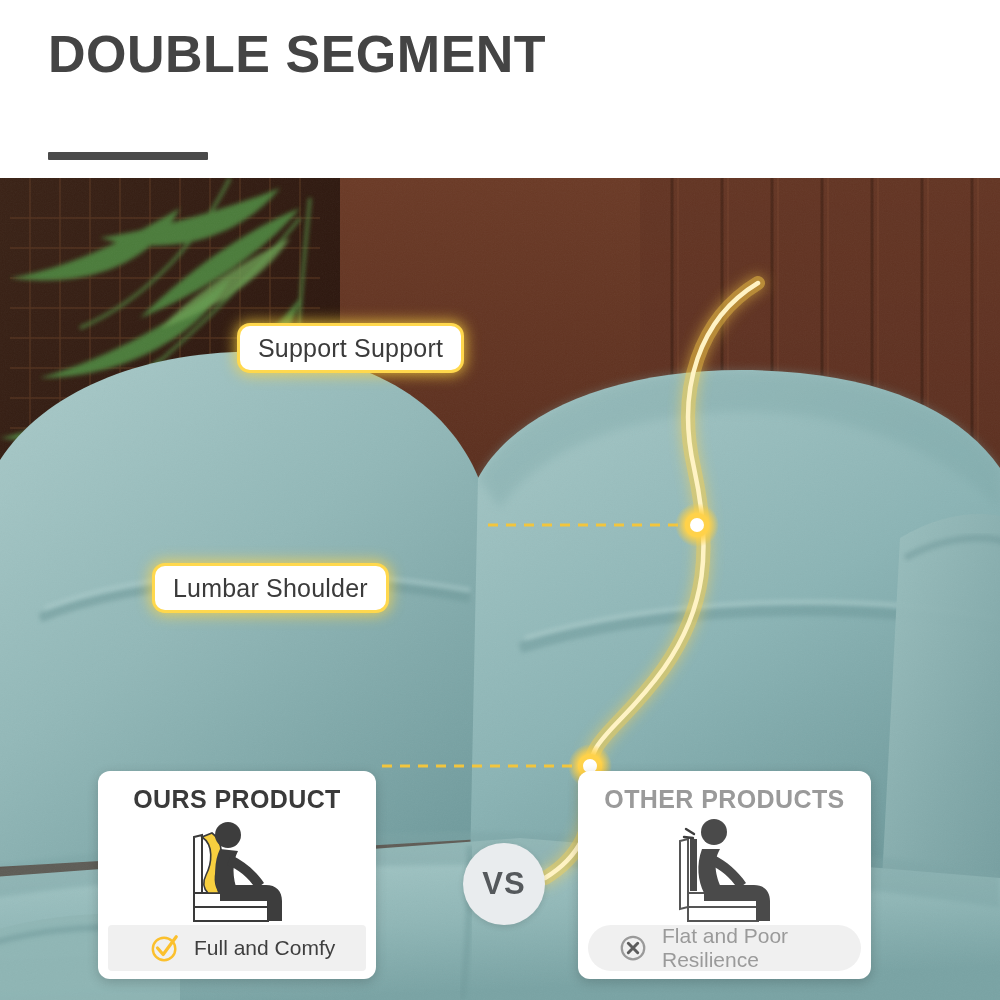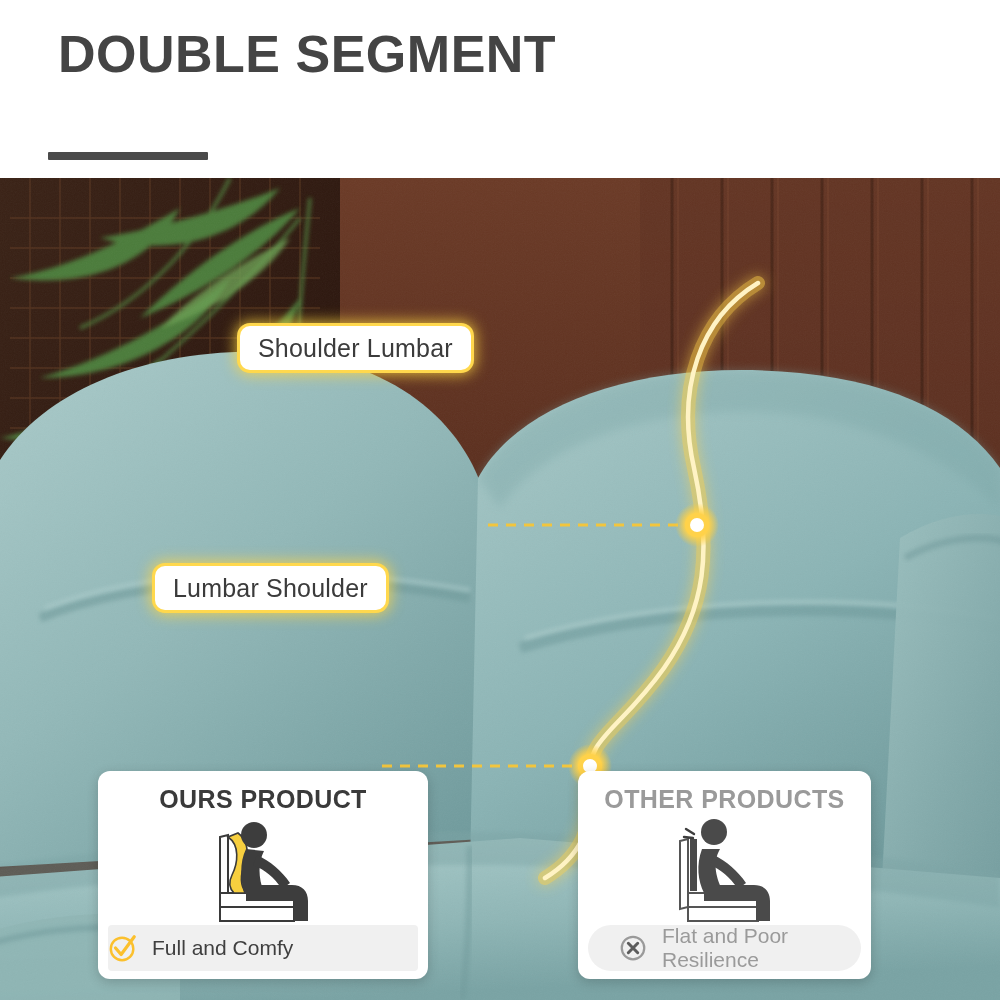--- a/index.html
+++ b/index.html
@@ -7,21 +7,21 @@
     width:1000px;height:1000px;overflow:hidden;background:#ffffff;
     font-family:"Liberation Sans","DejaVu Sans",sans-serif;
   }
   #stage{position:relative;width:1000px;height:1000px;overflow:hidden;background:#fff;}
 
   
   .header{position:absolute;left:0;top:0;width:1000px;height:178px;background:#ffffff;}
   .title{
     position:absolute;left:48px;top:24px;width:900px;
     font-size:52px;line-height:1.18;font-weight:bold;letter-spacing:0.5px;
-    color:#444444;text-transform:uppercase;margin-left:10px;
+    color:#444444;text-transform:uppercase;
   }
   .title .l2{display:block;}
   .title-rule{position:absolute;left:48px;top:152px;width:160px;height:8px;background:#4a4a4a;border-radius:1px;}
 
   
   .photo{position:absolute;left:0;top:178px;width:1000px;height:822px;overflow:hidden;background:#7fa8a8;}
   .photo svg{position:absolute;left:0;top:0;width:1000px;height:822px;display:block;}
 
   
   .callout{
@@ -33,33 +33,33 @@
   }
   #callout-shoulder{left:240px;top:326px;}
   #callout-lumbar{left:155px;top:566px;}
 
   
   .cards{position:absolute;left:0;top:0;width:1000px;height:1000px;pointer-events:none;}
   .card{
     position:absolute;background:#ffffff;border-radius:12px;overflow:hidden;
     box-shadow:0 3px 12px rgba(0,0,0,.18);pointer-events:auto;
   }
-  #card-ours{left:98px;top:771px;width:330px;height:208px;}
+  #card-ours{left:98px;top:771px;width:278px;height:208px;}
   #card-other{left:578px;top:771px;width:293px;height:208px;}
   .card-title{
     position:absolute;left:0;top:14px;width:100%;text-align:center;
     font-size:25px;font-weight:bold;letter-spacing:.4px;
   }
   #card-ours .card-title{color:#3a3a3a;}
   #card-other .card-title{color:#9a9a9a;}
   .card-figure{position:absolute;left:0;top:44px;width:100%;height:115px;}
   .card-figure svg{display:block;margin:0 auto;}
   .card-foot{
     position:absolute;left:10px;right:10px;bottom:8px;height:46px;background:#f0f0f0;
-    border-radius:4px;display:flex;align-items:center;box-sizing:border-box;
+    border-radius:4px;display:flex;align-items:center;padding-left:42px;box-sizing:border-box;
   }
   #card-other .card-foot{padding-left:30px;border-radius:23px;}
   .foot-icon{width:30px;height:30px;flex:0 0 30px;margin-right:14px;}
   .foot-text{font-size:21px;}
   #card-ours .foot-text{color:#3f3f3f;}
   #card-other .foot-text{color:#9a9a9a;}
 
   
   #vs-badge{
     position:absolute;left:463px;top:843px;width:82px;height:82px;border-radius:50%;
@@ -279,21 +279,21 @@
       </g>
       <g>
         <circle cx="590" cy="588" r="22" fill="url(#nodeglow)"></circle>
         <circle cx="590" cy="588" r="12" fill="#ffd24a"></circle>
         <circle cx="590" cy="588" r="7" fill="#ffffff"></circle>
       </g>
     </svg>
   </div>
 
   <div class="callout" id="callout-shoulder">
-    <span>Shoulder Lumbar</span>
+    <span>Support Support</span>
   </div>
   <div class="callout" id="callout-lumbar">
     <span>Lumbar Shoulder</span>
   </div>
 
   <div class="cards">
 
     <div class="card" id="card-ours">
       <div class="card-title">OURS PRODUCT</div>
       <div class="card-figure">
@@ -351,15 +351,18 @@
       </div>
       <div class="card-foot">
         <svg class="foot-icon" viewBox="0 0 32 32">
           <circle cx="16" cy="16" r="12" fill="none" stroke="#9a9a9a" stroke-width="2.4"></circle>
           <path d="M11,11 L21,21 M21,11 L11,21" fill="none" stroke="#5c5c5c" stroke-width="3.2" stroke-linecap="round"></path>
         </svg>
         <span class="foot-text">Flat and Poor Resilience</span>
       </div>
     </div>
 
+    <div id="vs-badge">
+      <span class="vs-text">VS</span>
+    </div>
   </div>
 
 </div>
 
 </body></html>

